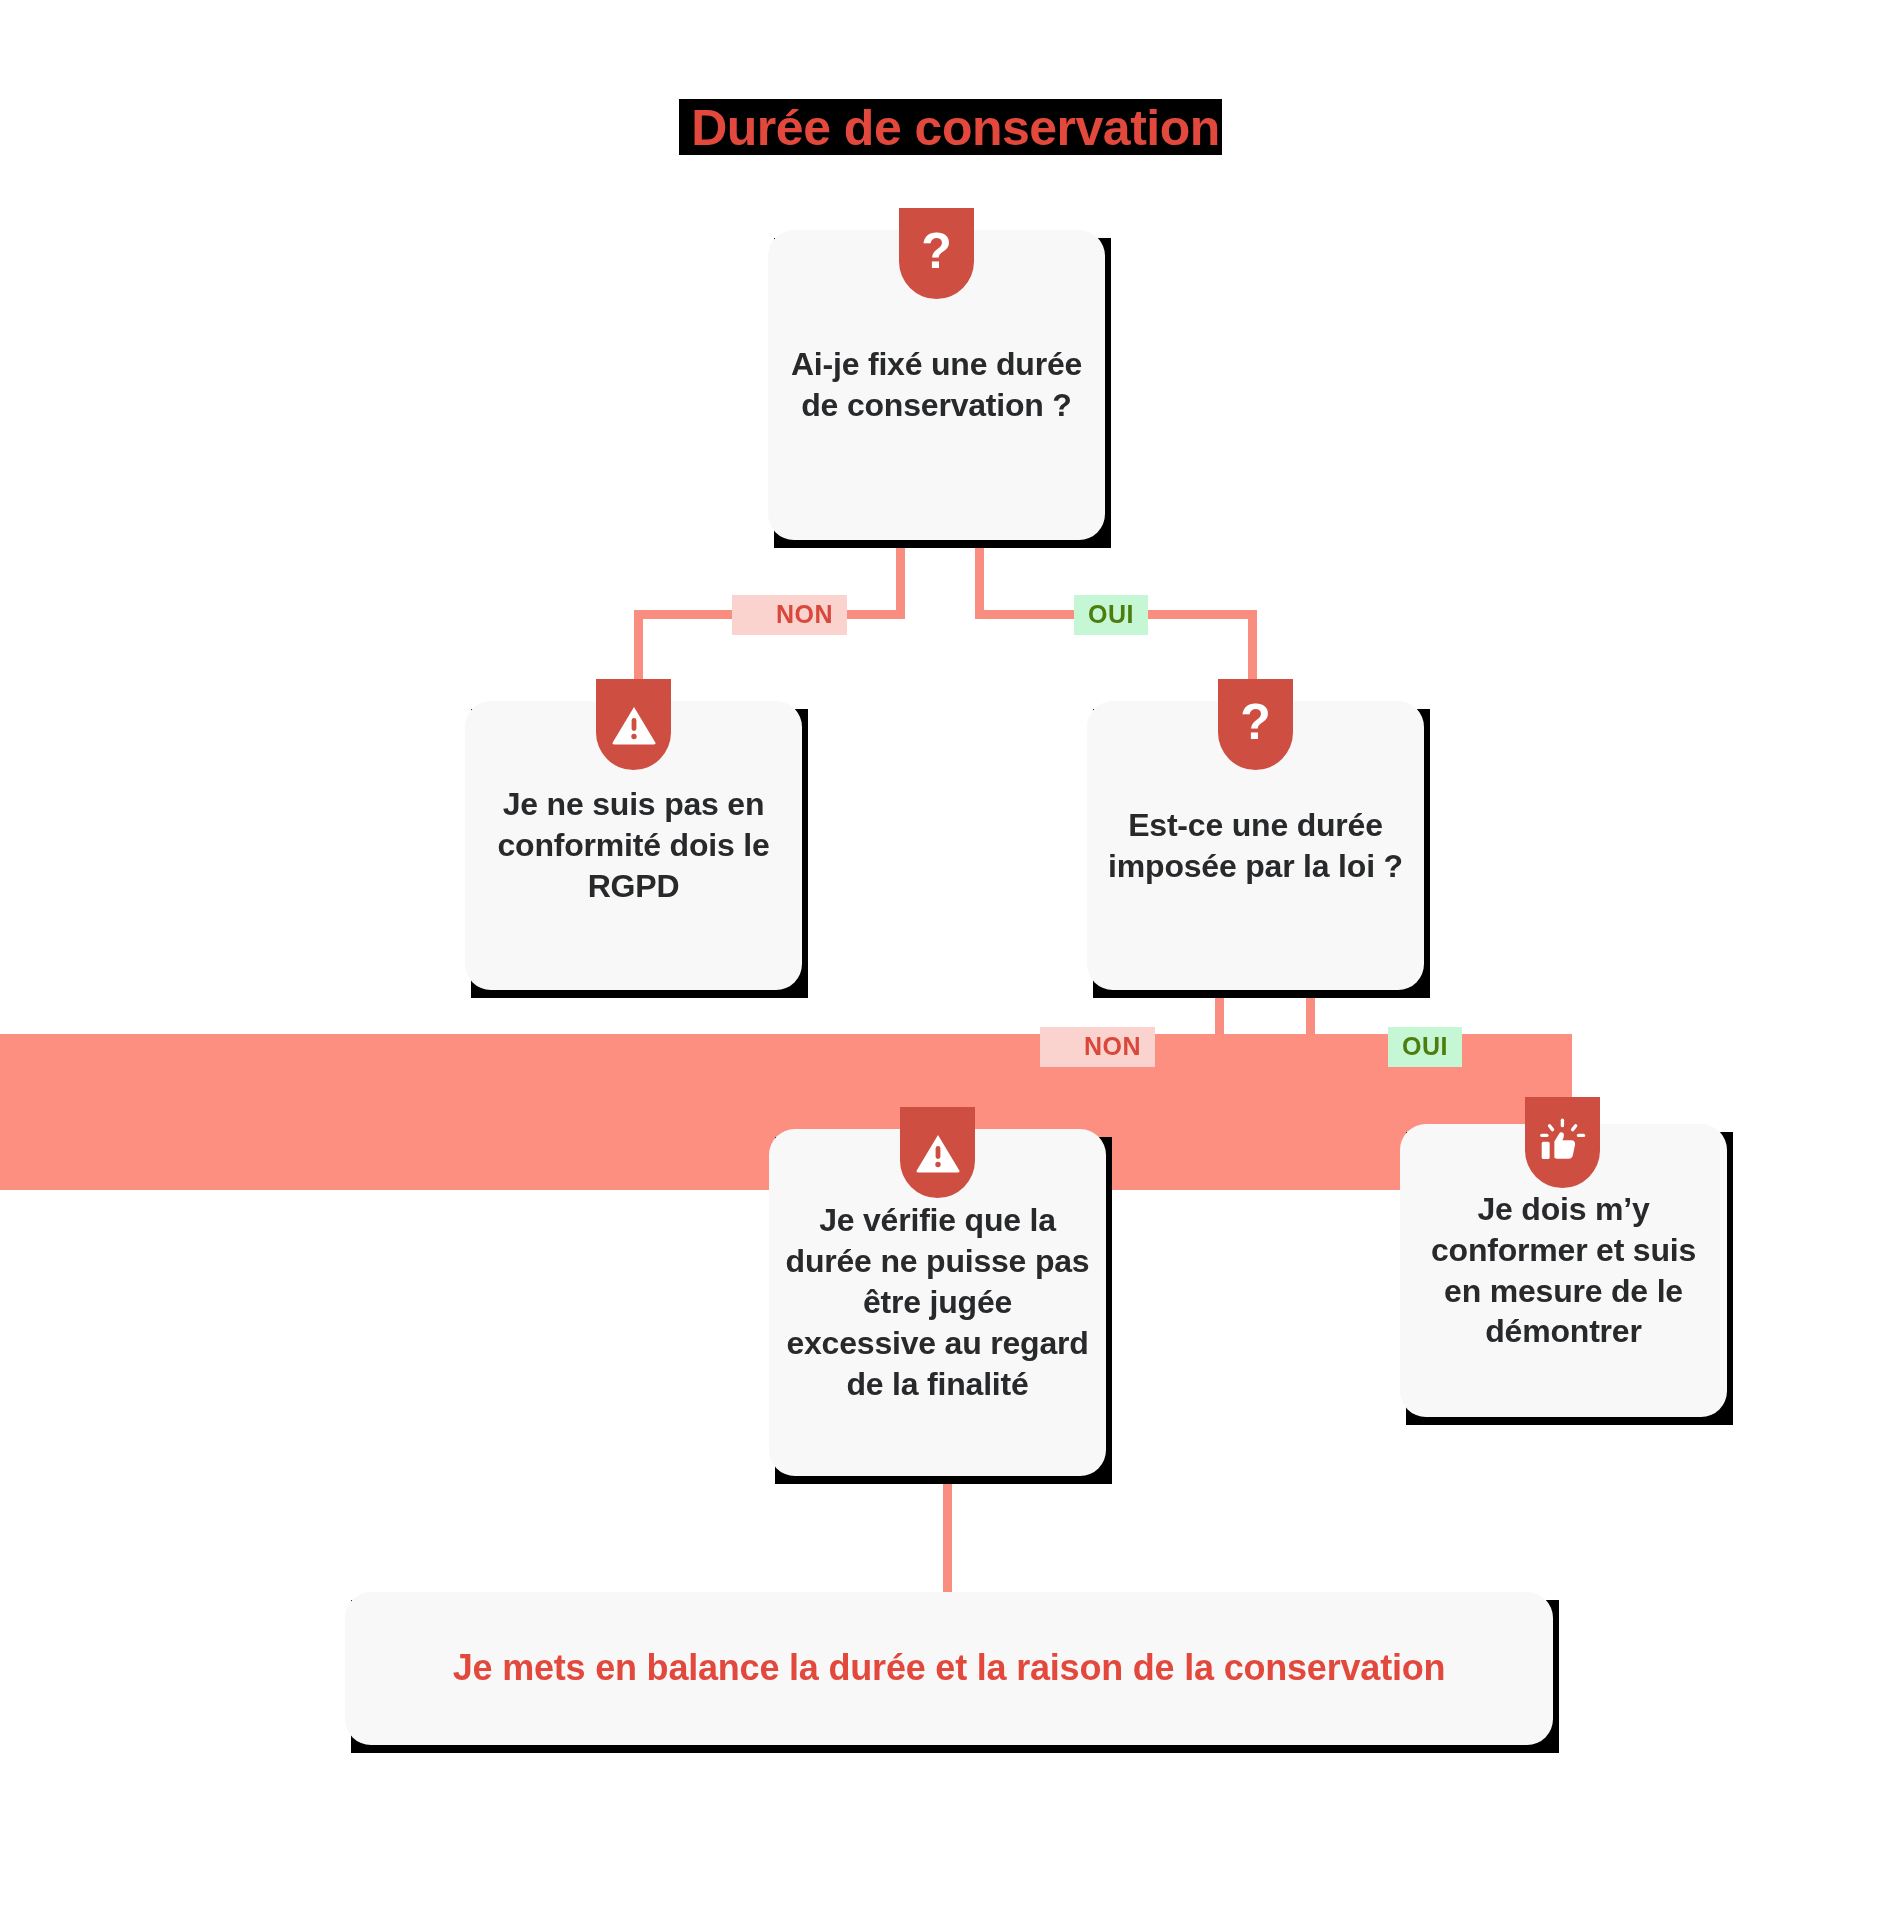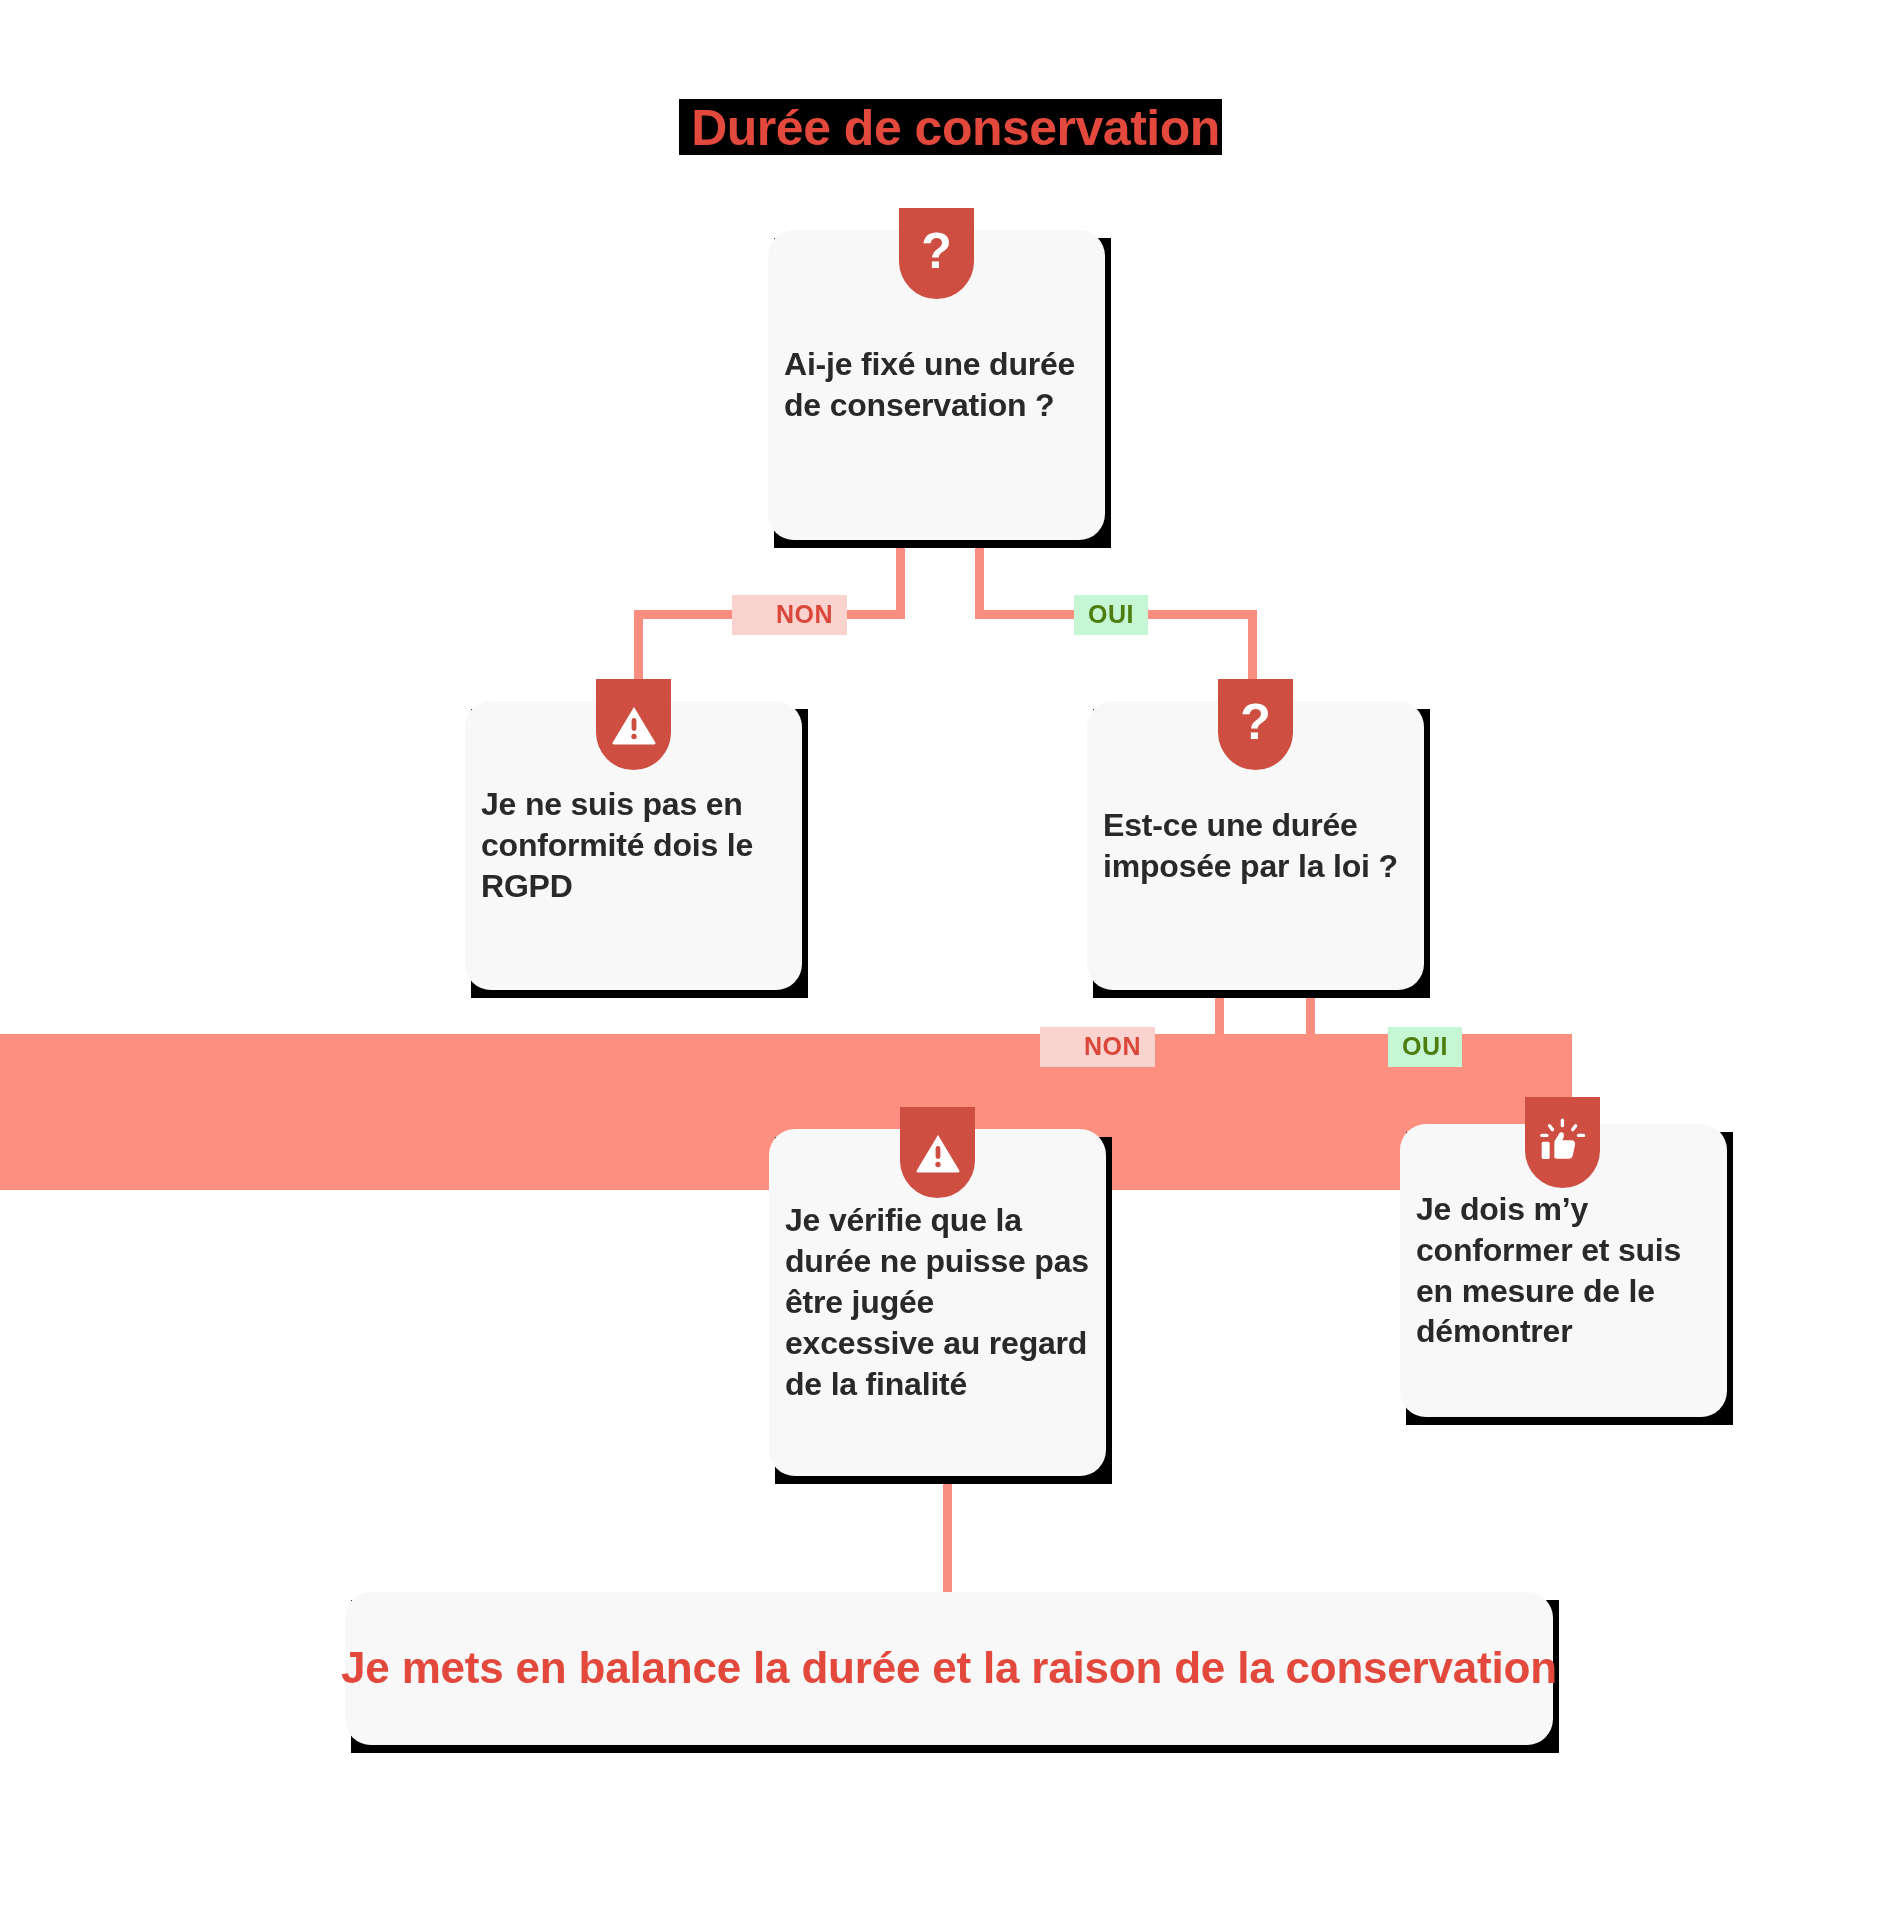--- a/index.html
+++ b/index.html
@@ -86,25 +86,26 @@
     align-items: center;
     justify-content: center;
     box-sizing: border-box;
     padding: 10px 16px;
   }
   .node .label {
     color: #28292b;
     font-size: 32px;
     font-weight: 700;
     line-height: 1.28;
+    text-align: center;
     letter-spacing: -0.2px;
   }
   .node.accent .label {
     color: #e2493c;
-    font-size: 44px;
+    font-size: 36px;
     white-space: nowrap;
   }
 
   
   .badge {
     position: absolute;
     width: 75px;
     height: 91px;
     background: #CE4F42;
     border-radius: 0 0 38px 38px;

